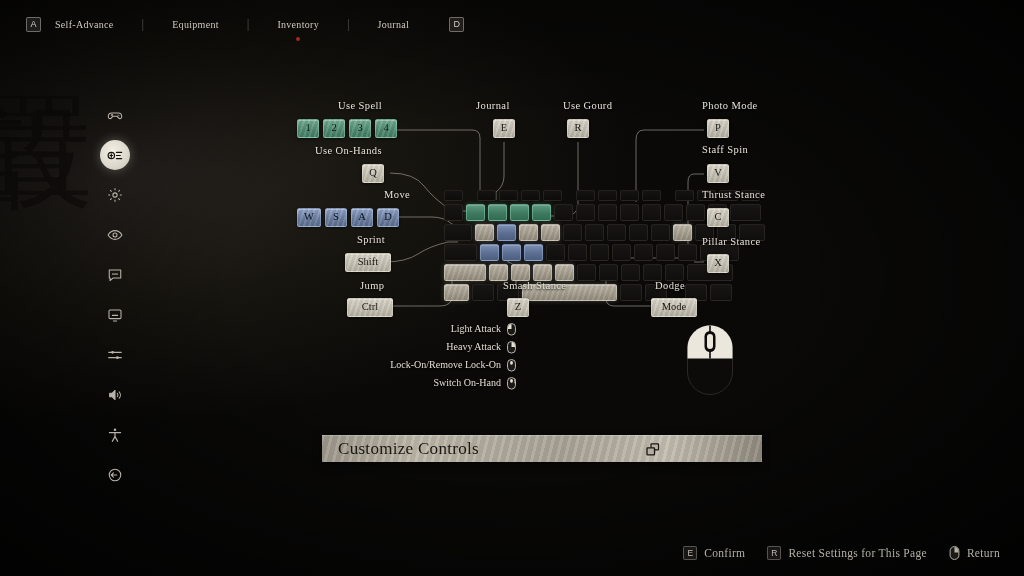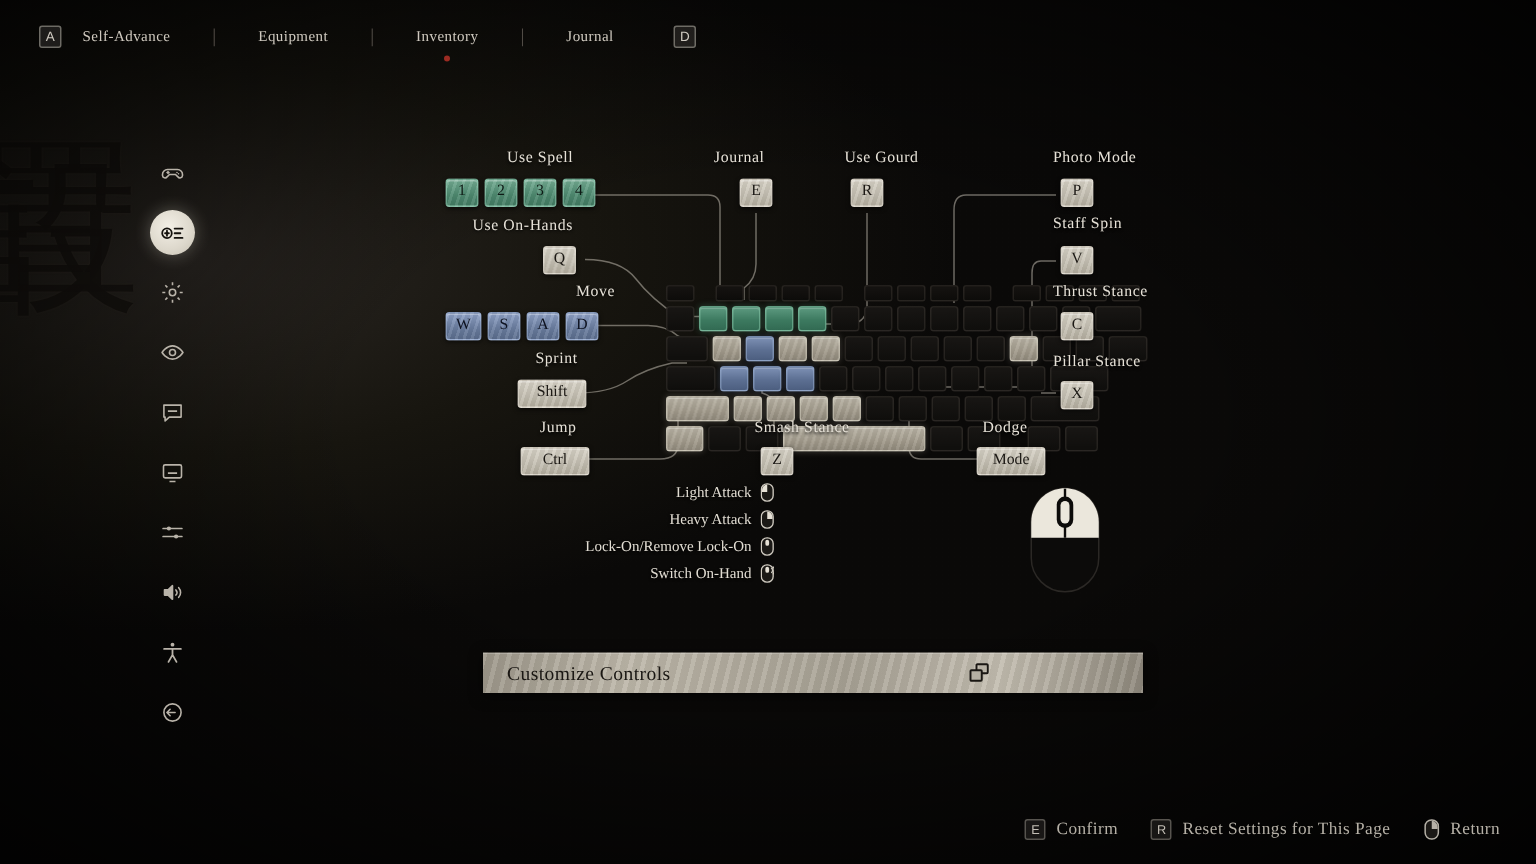--- a/index.html
+++ b/index.html
@@ -189,21 +189,21 @@
   
   #customize {
     position: absolute; left: 322px; top: 435px; width: 440px; height: 27px;
     z-index: 14; display: flex; align-items: center;
     padding: 0 16px; justify-content: space-between;
     background:
       repeating-linear-gradient(104deg, rgba(255,255,255,.09) 0 3px, rgba(0,0,0,.05) 3px 8px),
       linear-gradient(96deg, #9d978a 0%, #bdb7a9 22%, #a8a295 55%, #c3bdb0 78%, #8e887c 100%);
     box-shadow: 0 2px 9px rgba(0,0,0,.6), inset 0 1px 0 rgba(255,255,255,.22);
   }
-  #customize .cc-label { font-size: 13px; color: #1a1713; letter-spacing: .3px; }
+  #customize .cc-label { font-size: 17px; color: #1a1713; letter-spacing: .3px; }
   #customize .cc-icon { width: 14px; height: 13px; margin-right: 86px; }
 
   
   #bottombar {
     position: absolute; right: 24px; bottom: 12px; height: 22px;
     display: flex; align-items: center; gap: 22px; z-index: 20;
   }
   .bb-item { display: flex; align-items: center; gap: 7px; }
   .bb-label { font-size: 11.5px; color: #b5b0a6; letter-spacing: .3px; white-space: nowrap; }
   .bb-key {

